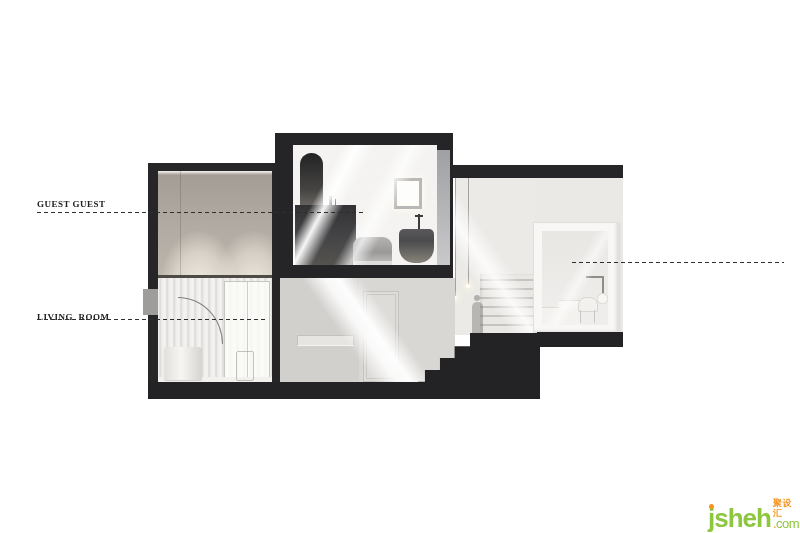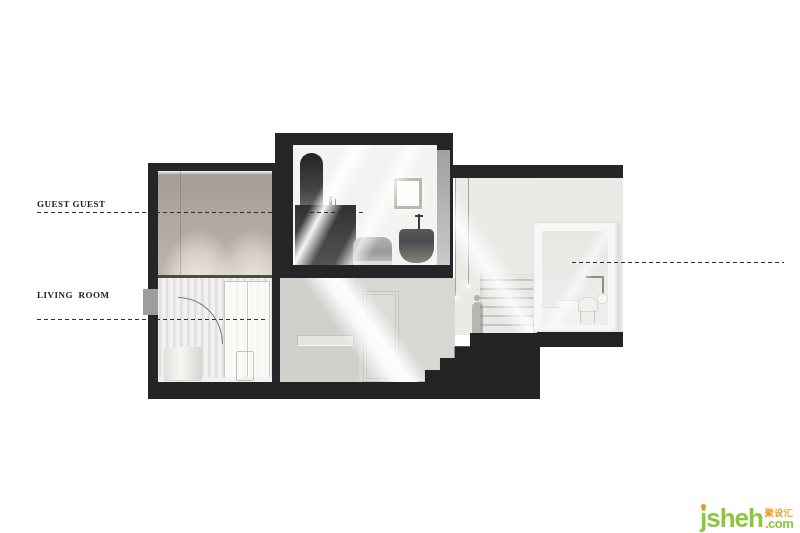--- a/index.html
+++ b/index.html
@@ -152,29 +152,29 @@
     background:#232325;
     clip-path:polygon(0 74%,5.7% 74%,5.7% 56%,18% 56%,18% 38%,30% 38%,30% 20%,42.6% 20%,42.6% 0%,100% 0%,100% 100%,0% 100%);
   }
   .seam{background:rgba(60,58,55,.22);}
   .rail{background:#4e4a46;}
   .floor-strip{background:#f2f1ee;}
   
   .logo{display:flex;align-items:flex-end;font-family:"Liberation Sans", sans-serif;}
   .logo-brand{
     font-size:26px;font-weight:800;letter-spacing:-1px;line-height:22px;
-    color:#8dc63f;position:relative;
+    color:#8dc63f;position:relative;margin-left:8px;
   }
   .logo-jdot{
     position:absolute;left:1px;top:-3px;width:5px;height:5px;border-radius:50%;
     background:#f7941d;
   }
   .logo-col{display:flex;flex-direction:column;align-items:flex-start;margin-left:2px;}
   .logo-cn{font-size:9px;font-weight:bold;color:#f7941d;letter-spacing:.5px;line-height:10px;}
-  .logo-tld{font-size:13px;font-weight:700;line-height:11px;letter-spacing:-.5px;color:#8dc63f;}
+  .logo-tld{font-size:13px;font-weight:400;line-height:11px;letter-spacing:-.5px;color:#8dc63f;}
   .logo-tld .dot{color:#f7941d;}
 </style>
 </head>
 <body>
 
 <div class="abs" style="left:0;top:0;width:800px;height:533px;">
 
   <div class="abs dark" style="left:148px;top:163px;width:132px;height:236px;"></div>
   <div class="abs" style="left:143px;top:289px;width:15px;height:26px;background:#9e9d9c;"></div>
 
@@ -236,21 +236,21 @@
     </div>
   </div>
 
   <div class="abs base" style="left:148px;top:382px;width:332px;height:17px;"></div>
   <div class="abs steps-mass" style="left:418px;top:333px;width:122px;height:66px;"></div>
   <div class="abs base" style="left:537px;top:332px;width:86px;height:15px;"></div>
 
   <div class="abs anno-label" style="left:37px;top:199px;">GUEST GUEST</div>
   <div class="abs leader" style="left:37px;top:212px;width:326px;"></div>
 
-  <div class="abs anno-label" style="left:37px;top:290px;">LIVING  ROOM</div>
+  <div class="abs anno-label" style="left:37px;top:312px;">LIVING  ROOM</div>
   <div class="abs leader" style="left:37px;top:319px;width:228px;"></div>
 
   <div class="abs leader" style="left:572px;top:262px;width:212px;"></div>
 
   <div class="abs logo" style="left:700px;top:501px;height:28px;">
     <div class="logo-brand" style="position:relative;">
       <span class="logo-jdot"></span>
       <span>jsheh</span>
     </div>
     <div class="logo-col">

